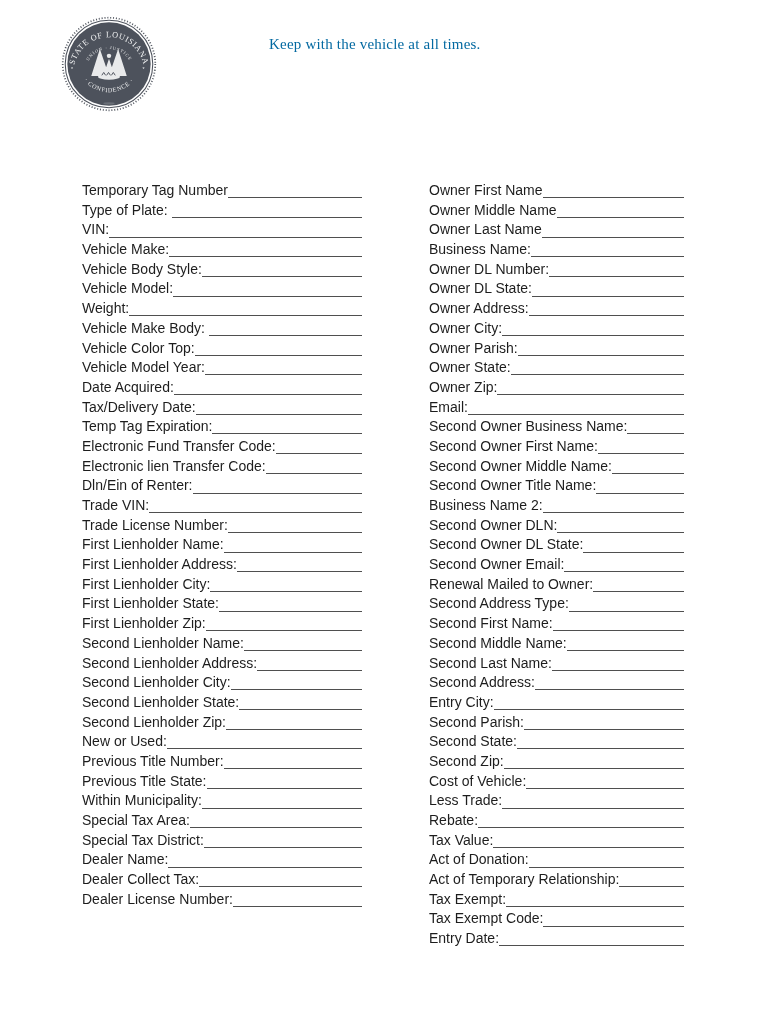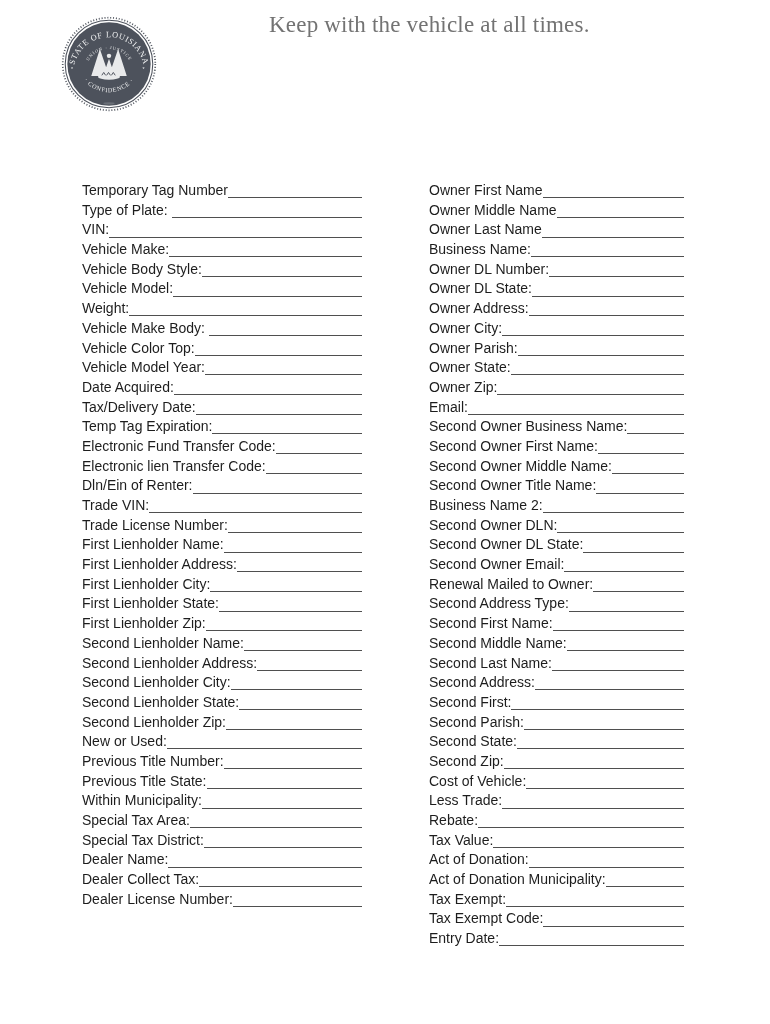--- a/index.html
+++ b/index.html
@@ -13,24 +13,24 @@
   .page { position: absolute; inset: 0; background: #fff; }
 
   .seal {
     position: absolute;
     left: 61px; top: 15px;
     width: 96px; height: 98px;
   }
 
   .doc-title {
     position: absolute;
-    left: 269px; top: 12px;
+    left: 269px; top: 36px;
     font-family: "Liberation Serif", serif;
-    font-size: 23px;
-    color: #737373;
+    font-size: 15px;
+    color: #0369a1;
     white-space: nowrap;
     letter-spacing: 0.2px;
   }
 
   .col { position: absolute; top: 133px; margin-top: 48px; }
   .col-left  { left: 82px;  width: 280px; }
   .col-right { left: 429px; width: 255px; text-align: center; }
 
   .field-row {
     height: 19.7px;
@@ -350,21 +350,21 @@
       </div>
       <div class="field-row">
         <span class="field-label">Second Last Name:</span>
         <span class="field-line"></span>
       </div>
       <div class="field-row">
         <span class="field-label">Second Address:</span>
         <span class="field-line"></span>
       </div>
       <div class="field-row">
-        <span class="field-label">Second First:</span>
+        <span class="field-label">Entry City:</span>
         <span class="field-line"></span>
       </div>
       <div class="field-row">
         <span class="field-label">Second Parish:</span>
         <span class="field-line"></span>
       </div>
       <div class="field-row">
         <span class="field-label">Second State:</span>
         <span class="field-line"></span>
       </div>
@@ -386,21 +386,21 @@
       </div>
       <div class="field-row">
         <span class="field-label">Tax Value:</span>
         <span class="field-line"></span>
       </div>
       <div class="field-row">
         <span class="field-label">Act of Donation:</span>
         <span class="field-line"></span>
       </div>
       <div class="field-row">
-        <span class="field-label">Act of Donation Municipality:</span>
+        <span class="field-label">Act of Temporary Relationship:</span>
         <span class="field-line"></span>
       </div>
       <div class="field-row">
         <span class="field-label">Tax Exempt:</span>
         <span class="field-line"></span>
       </div>
       <div class="field-row">
         <span class="field-label">Tax Exempt Code:</span>
         <span class="field-line"></span>
       </div>

